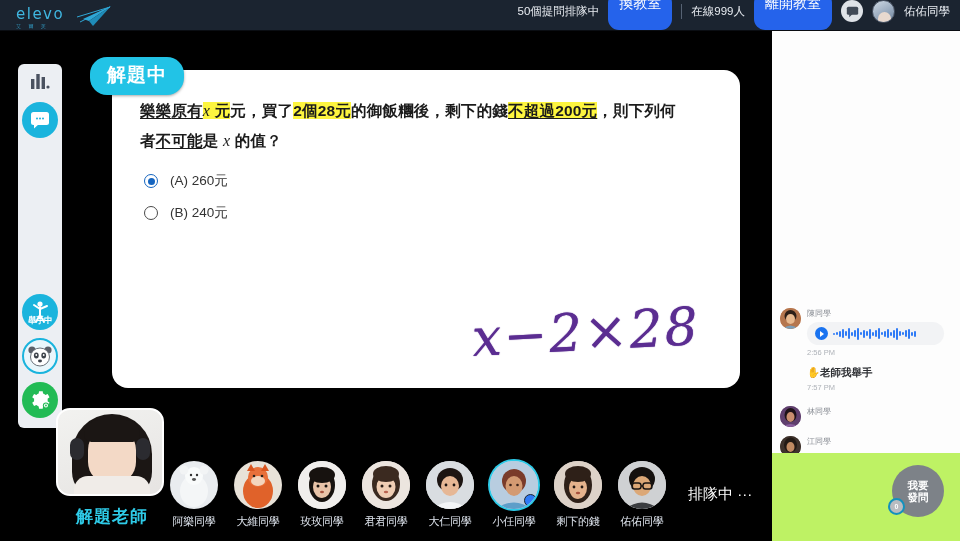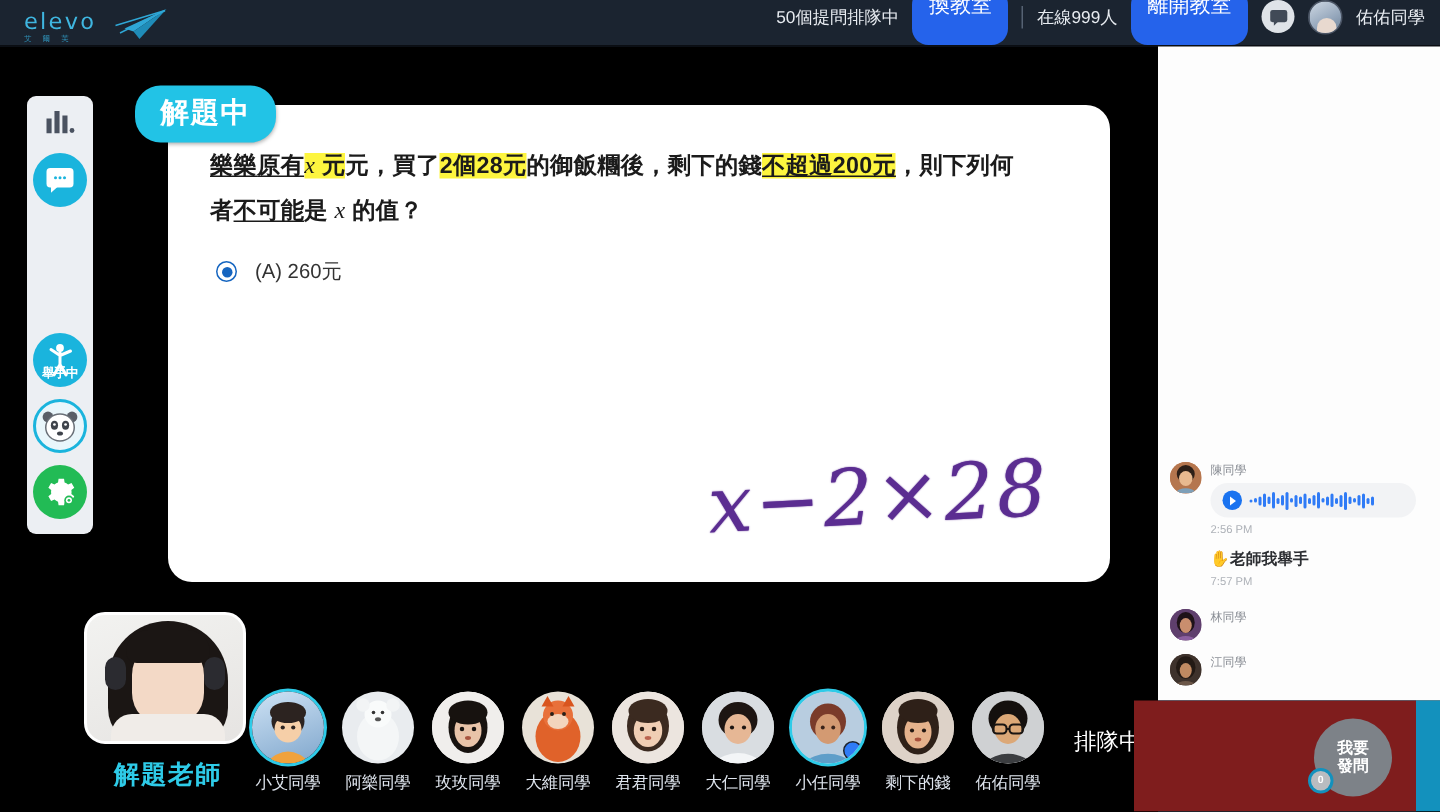--- a/index.html
+++ b/index.html
@@ -51,21 +51,21 @@
     overflow: hidden; position: relative; cursor: pointer;
     border: 1px solid #4b5565;
   }
   .hdr-avatar::after {
     content:''; position:absolute; left:5px; top:11px; width:13px; height:13px;
     border-radius:50% 50% 40% 40%; background:#e8d9cf;
   }
 
   
   .rail {
-    position: absolute; left: 18px; top: 64px; width: 44px; height: 292px;
+    position: absolute; left: 18px; top: 64px; width: 44px; height: 364px;
     background: #eceff3; border-radius: 6px;
     display: flex; flex-direction: column; align-items: center;
     box-shadow: 0 1px 4px rgba(0,0,0,.5);
   }
   .rail-top { margin-top: 9px; display:flex; flex-direction:column; align-items:center; }
   .rail-label {
     color: #4a5260; font-size: 11px; line-height: 12.5px;
     writing-mode: vertical-rl; text-orientation: upright;
     margin-top: 4px; letter-spacing: 0px;
   }
@@ -210,22 +210,22 @@
     border-top:3px solid transparent; border-bottom:3px solid transparent;
     margin-left:1.5px;
   }
   .wave { display: flex; align-items: center; gap: 1.5px; flex: 1; }
   .wave i { display:block; width:1.5px; background:#2f7bf6; border-radius:1px; }
   .msg-time { font-size: 7.5px; color: #aeb2b8; margin-top: 3px; }
   .msg-text { font-size: 10.5px; color: #2d2f33; font-weight: bold; }
   .chat-indent { margin-left: 27px; }
 
   .ask-area {
-    position: absolute; right: 16px; bottom: 0; width: 188px; height: 74px;
-    background: #7f1d1d;
+    position: absolute; right: 0; bottom: 0; width: 188px; height: 88px;
+    background: #bef264;
   }
   .ask-btn {
     position: absolute; right: 16px; top: 12px; width: 52px; height: 52px;
     border-radius: 50%; background: #7d8288; color: #fff;
     display: flex; flex-direction: column; align-items: center;
     justify-content: center; font-size: 10.5px; line-height: 12px;
     cursor: pointer; font-weight: bold; border: none;
   }
   .ask-badge {
     position: absolute; left: -4px; bottom: 2px; width: 17px; height: 17px;
@@ -331,93 +331,84 @@
     <div class="q-text">
       <span class="u">樂樂</span><span class="u">原有</span><span class="hl var">x</span><span class="hl">&nbsp;元</span><span>元，買了</span><span class="hl">2個28元</span><span>的御飯糰後，剩下的錢</span><span class="hl u">不超過200元</span><span>，則下列何</span><br>
       <span>者</span><span class="u">不可能</span><span>是</span>&nbsp;<span class="var">x</span>&nbsp;<span>的值？</span>
     </div>
 
     <div class="options">
       <div class="opt">
         <span class="radio sel"></span>
         <span class="opt-label">(A) 260元</span>
       </div>
+      <div class="opt">
+        <span class="radio"></span>
+        <span class="opt-label">(B) 240元</span>
+      </div>
     </div>
 
     <div class="ink">x−2×28</div>
   </div>
 
   <div class="teacher">
     <div class="t-hair"></div>
     <div class="t-face"></div>
     <div class="t-bang"></div>
     <div class="t-hp-l"></div>
     <div class="t-hp-r"></div>
     <div class="t-body"></div>
   </div>
   <div class="teacher-name">解題老師</div>
 
   <div class="strip">
-    <div class="stu">
-      <div class="stu-av ring" style="background:linear-gradient(160deg,#cfe3f5,#7fa6cc)">
-        <svg width="48" height="48" viewBox="0 0 48 48">
-          <ellipse cx="24" cy="20" rx="11" ry="10" fill="#2c2320"></ellipse>
-          <ellipse cx="24" cy="25" rx="9" ry="9" fill="#f6cfa8"></ellipse>
-          <circle cx="20.5" cy="24" r="1.4" fill="#2c2320"></circle>
-            <circle cx="27.5" cy="24" r="1.4" fill="#2c2320"></circle>
-          <ellipse cx="24" cy="14" rx="12" ry="7" fill="#2c2320"></ellipse>
-          <path d="M9 48 Q24 32 39 48 Z" fill="#f0a23c"></path>
-        </svg>
-      </div>
-      <div class="stu-name">小艾同學</div>
-    </div>
 
     <div class="stu">
       <div class="stu-av" style="background:#e9ecef">
         <svg width="48" height="48" viewBox="0 0 48 48">
           <ellipse cx="24" cy="30" rx="14" ry="16" fill="#f4f6f7"></ellipse>
           <circle cx="24" cy="15" r="9" fill="#f9fbfb"></circle>
           <circle cx="14" cy="9" r="4.5" fill="#f2f4f5"></circle>
             <circle cx="34" cy="9" r="4.5" fill="#f2f4f5"></circle>
           <circle cx="21" cy="14" r="1.2" fill="#333"></circle>
             <circle cx="27" cy="14" r="1.2" fill="#333"></circle>
           <ellipse cx="24" cy="18.5" rx="2" ry="1.4" fill="#555"></ellipse>
         </svg>
       </div>
       <div class="stu-name">阿樂同學</div>
     </div>
 
     <div class="stu">
+      <div class="stu-av" style="background:#e8e2d8">
+        <svg width="48" height="48" viewBox="0 0 48 48">
+          <ellipse cx="24" cy="30" rx="15" ry="17" fill="#e0622a"></ellipse>
+          <circle cx="24" cy="16" r="10" fill="#e8703a"></circle>
+          <path d="M13 10 L17 3 L21 10 Z" fill="#d9551f"></path>
+            <path d="M35 10 L31 3 L27 10 Z" fill="#d9551f"></path>
+          <ellipse cx="24" cy="20" rx="7" ry="5" fill="#f3d5bd"></ellipse>
+          <circle cx="20" cy="15" r="1.3" fill="#2a2018"></circle>
+            <circle cx="28" cy="15" r="1.3" fill="#2a2018"></circle>
+        </svg>
+      </div>
+      <div class="stu-name">大維同學</div>
+    </div>
+
+    <div class="stu">
       <div class="stu-av" style="background:#f2f0ee">
         <svg width="48" height="48" viewBox="0 0 48 48">
           <rect width="48" height="48" fill="#f0eeec"></rect>
           <ellipse cx="24" cy="24" rx="13" ry="17" fill="#17120f"></ellipse>
           <ellipse cx="24" cy="26" rx="9" ry="11" fill="#e8c3a8"></ellipse>
           <ellipse cx="24" cy="14" rx="13" ry="8" fill="#17120f"></ellipse>
           <circle cx="20" cy="25" r="1.5" fill="#17120f"></circle>
             <circle cx="28" cy="25" r="1.5" fill="#17120f"></circle>
           <ellipse cx="24" cy="31" rx="2" ry="1.3" fill="#a8543f"></ellipse>
         </svg>
       </div>
       <div class="stu-name">玫玫同學</div>
-    </div>
-
-    <div class="stu">
-      <div class="stu-av" style="background:#e8e2d8">
-        <svg width="48" height="48" viewBox="0 0 48 48">
-          <ellipse cx="24" cy="30" rx="15" ry="17" fill="#e0622a"></ellipse>
-          <circle cx="24" cy="16" r="10" fill="#e8703a"></circle>
-          <path d="M13 10 L17 3 L21 10 Z" fill="#d9551f"></path>
-            <path d="M35 10 L31 3 L27 10 Z" fill="#d9551f"></path>
-          <ellipse cx="24" cy="20" rx="7" ry="5" fill="#f3d5bd"></ellipse>
-          <circle cx="20" cy="15" r="1.3" fill="#2a2018"></circle>
-            <circle cx="28" cy="15" r="1.3" fill="#2a2018"></circle>
-        </svg>
-      </div>
-      <div class="stu-name">大維同學</div>
     </div>
 
     <div class="stu">
       <div class="stu-av" style="background:#efe9e4">
         <svg width="48" height="48" viewBox="0 0 48 48">
           <rect width="48" height="48" fill="#ece5df"></rect>
           <ellipse cx="24" cy="23" rx="14" ry="17" fill="#3b2a20"></ellipse>
           <ellipse cx="24" cy="26" rx="9.5" ry="11" fill="#f0ceb4"></ellipse>
           <ellipse cx="24" cy="13" rx="13" ry="8" fill="#3b2a20"></ellipse>
           <circle cx="20" cy="25" r="1.5" fill="#2a1d16"></circle>

